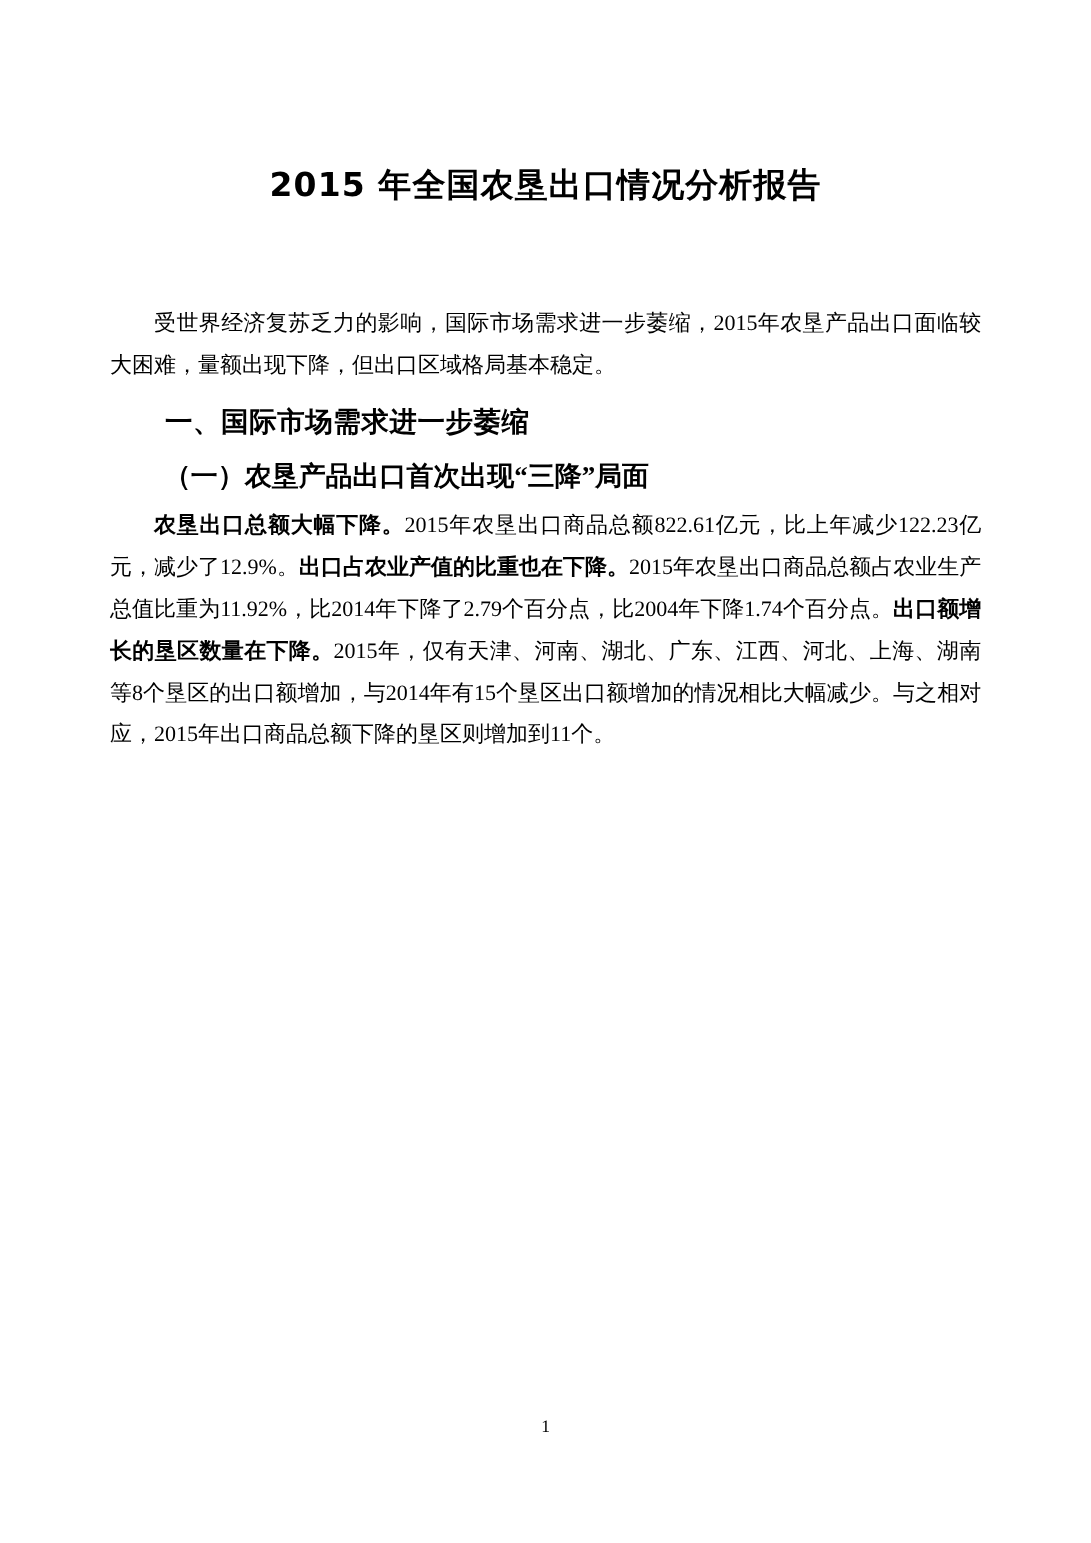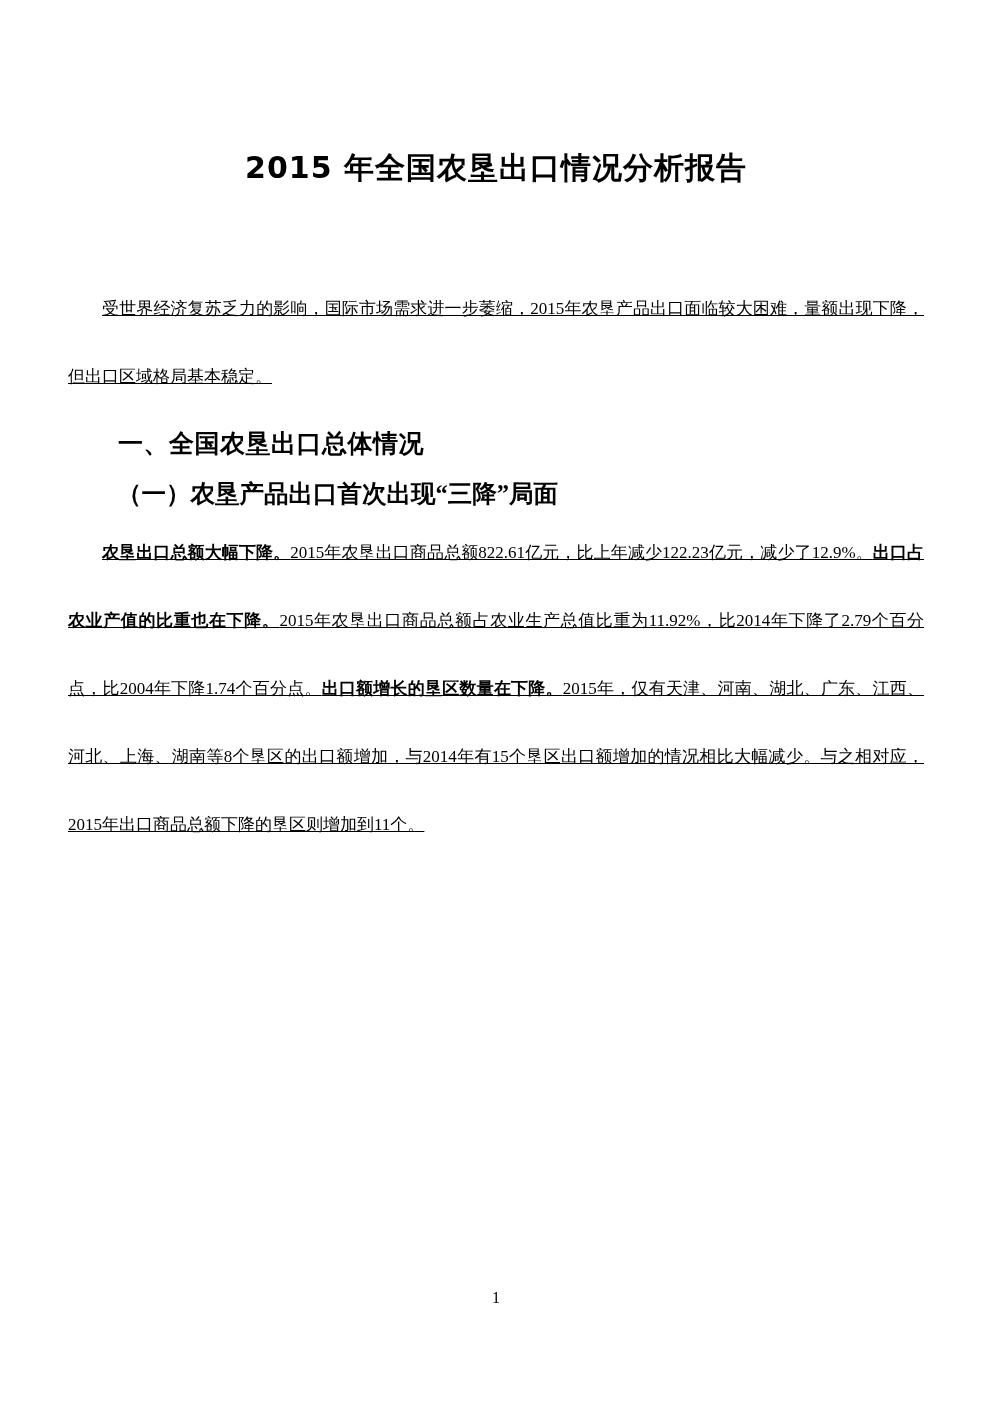--- a/index.html
+++ b/index.html
@@ -13,44 +13,43 @@
     font-family: "Liberation Serif", "DejaVu Serif", serif;
     color: #000000;
     position: relative;
     overflow: hidden;
   }
   .page {
     position: relative;
     width: 992px;
     height: 1403px;
     box-sizing: border-box;
-    padding: 0 68px;
+    padding: 0 100px;
   }
   .doc-title {
     text-align: center;
     font-family: "DejaVu Sans", "Liberation Sans", sans-serif;
     font-weight: bold;
     font-size: 30px;
     letter-spacing: 1px;
     margin: 0;
     padding-top: 148px;
     color: #000;
   }
   .body-block {
     margin-top: 86px;
   }
   p.para {
     margin: 0 0 2px 0;
-    font-size: 17px;
-    line-height: 68px;
+    font-size: 20px;
+    line-height: 38px;
     text-align: justify;
     text-justify: inter-ideograph;
     text-indent: 2em;
     font-family: "Liberation Serif", "DejaVu Serif", serif;
-    text-decoration: underline;
   }
   h2.heading1 {
     font-family: "DejaVu Sans", "Liberation Sans", sans-serif;
     font-weight: bold;
     font-size: 25px;
     line-height: 50px;
     margin: 8px 0 0 0;
     text-indent: 2em;
     letter-spacing: 0.5px;
   }
@@ -80,21 +79,21 @@
 <body>
 
 <div class="page">
 
   <h1 class="doc-title">2015 年全国农垦出口情况分析报告</h1>
 
   <div class="body-block">
 
     <p class="para">受世界经济复苏乏力的影响，国际市场需求进一步萎缩，2015年农垦产品出口面临较大困难，量额出现下降，但出口区域格局基本稳定。</p>
 
-    <h2 class="heading1">一、全国农垦出口总体情况</h2>
+    <h2 class="heading1">一、国际市场需求进一步萎缩</h2>
 
     <h3 class="heading2">（一）农垦产品出口首次出现“三降”局面</h3>
 
     <p class="para"><span class="bold-run">农垦出口总额大幅下降。</span><span>2015年农垦出口商品总额822.61亿元，比上年减少122.23亿元，减少了12.9%。</span><span class="bold-run">出口占农业产值的比重也在下降。</span><span>2015年农垦出口商品总额占农业生产总值比重为11.92%，比2014年下降了2.79个百分点，比2004年下降1.74个百分点。</span><span class="bold-run">出口额增长的垦区数量在下降。</span><span>2015年，仅有天津、河南、湖北、广东、江西、河北、上海、湖南等8个垦区的出口额增加，与2014年有15个垦区出口额增加的情况相比大幅减少。与之相对应，2015年出口商品总额下降的垦区则增加到11个。</span></p>
 
   </div>
 
   <div class="page-number">1</div>
 
 </div>

